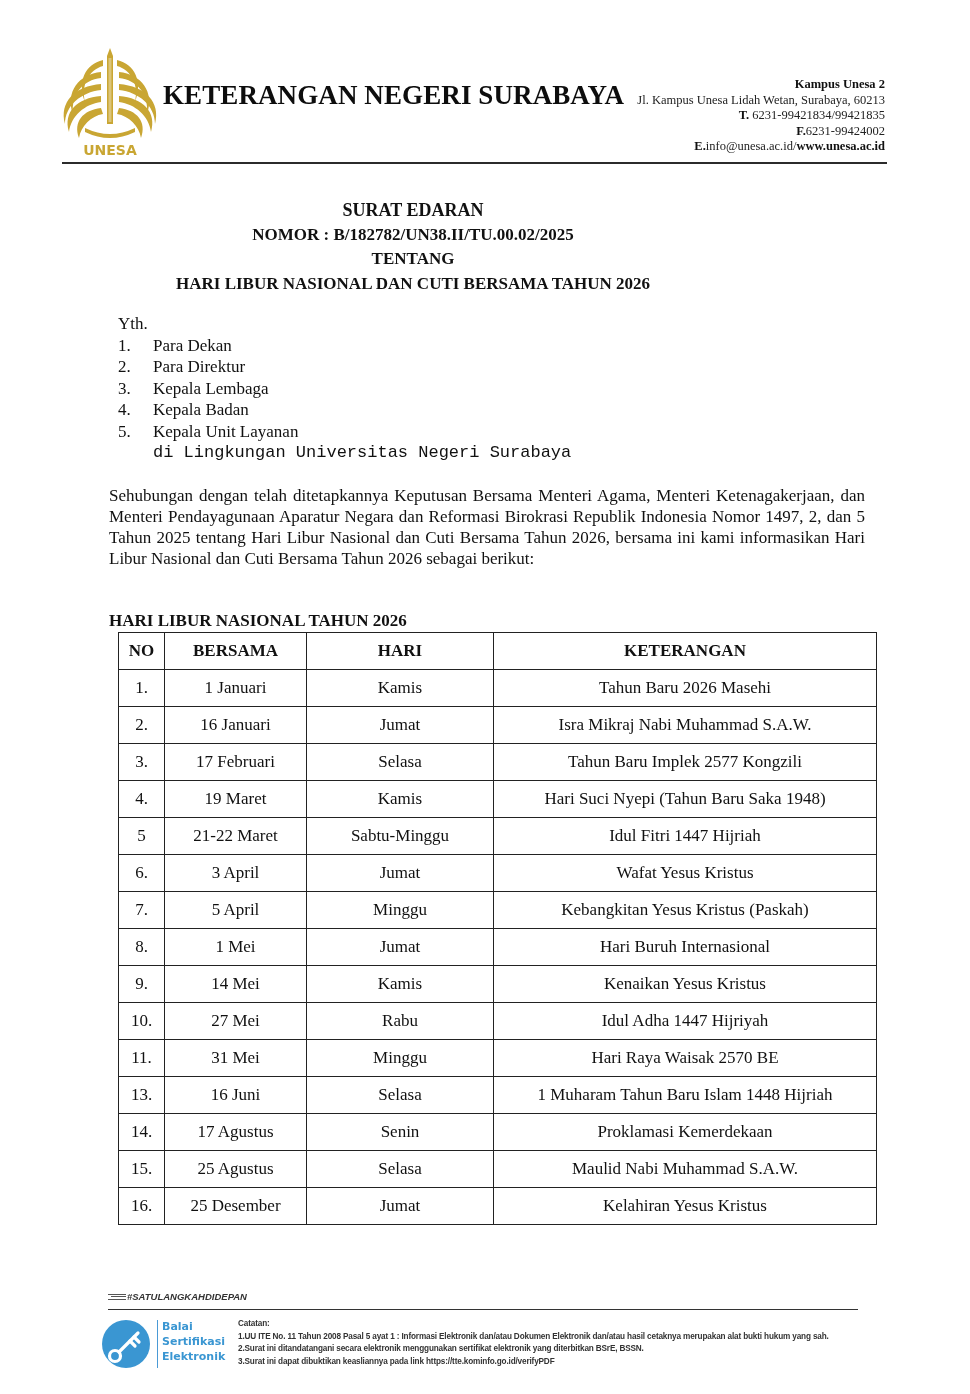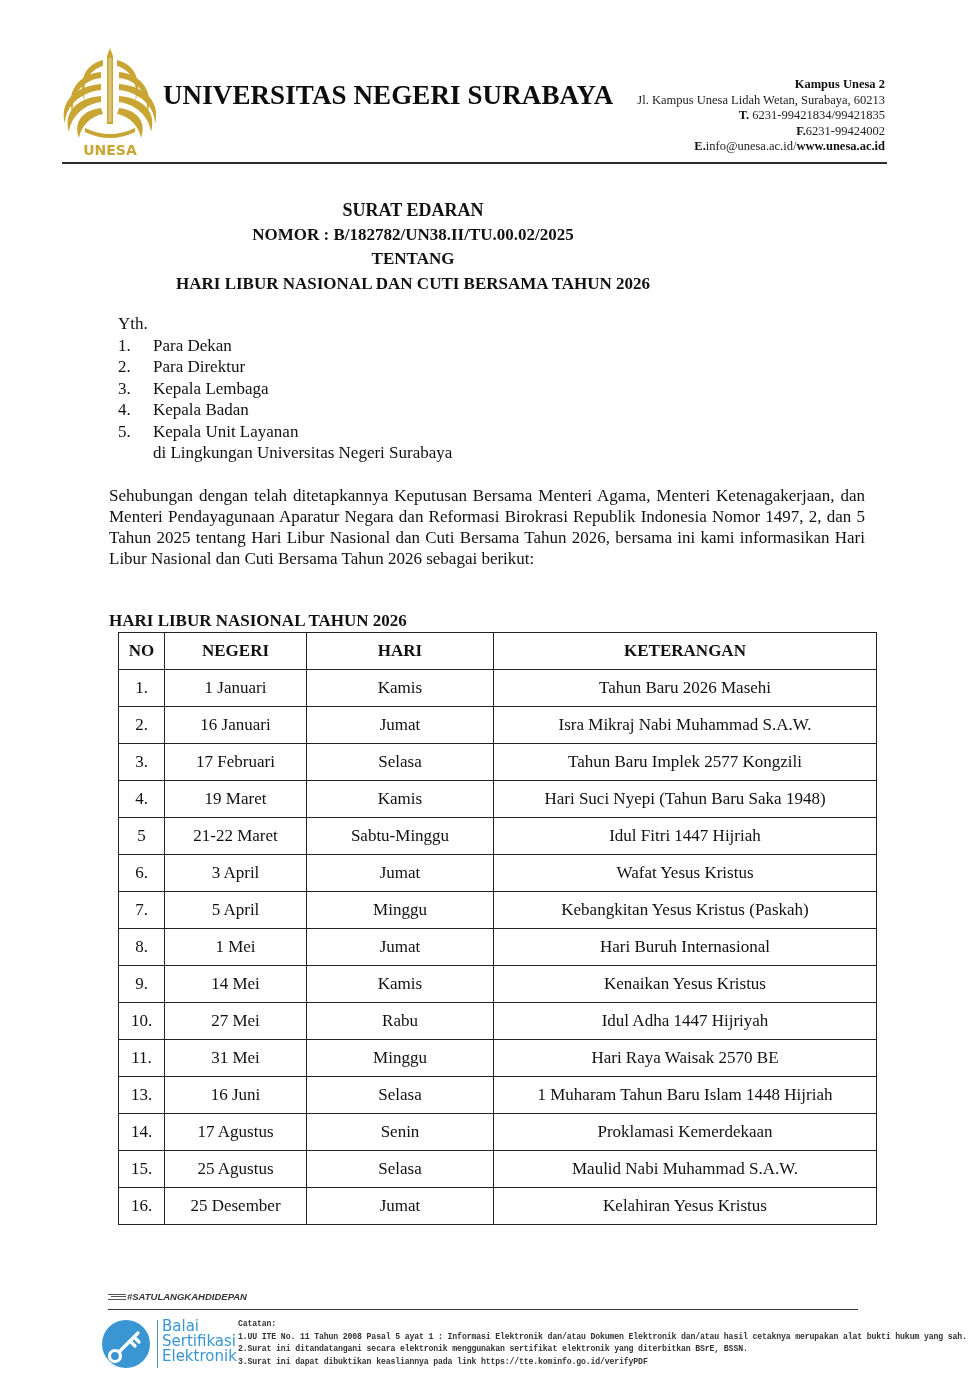--- a/index.html
+++ b/index.html
@@ -16,21 +16,21 @@
 
   
   .title-block { position: absolute; left: 0; width: 826px; top: 198px; text-align: center; font-weight: bold; }
   .title-block div { font-size: 17px; line-height: 24.5px; }
   .title-block .t1 { font-size: 18px; }
 
   
   .address { position: absolute; left: 118px; top: 313px; font-size: 17px; line-height: 21.5px; }
   .addr-item { display: flex; }
   .addr-num { width: 35px; }
-  .addr-sub { padding-left: 35px; }
+  .addr-sub { padding-left: 35px; font-family: Liberation Mono, monospace; }
 
   
   .para { position: absolute; left: 109px; width: 756px; top: 485px; font-size: 17px; line-height: 21px; text-align: justify; }
 
   .section-head { position: absolute; left: 109px; top: 611px; font-size: 17px; font-weight: bold; }
 
   
   .holiday-table { position: absolute; left: 118px; top: 632px; width: 759px; border-collapse: collapse; font-size: 17px; }
   .holiday-table th, .holiday-table td { border: 1.3px solid #222; height: 37px; padding: 0 8px; }
   .holiday-table th { font-weight: bold; text-align: center; }
@@ -40,22 +40,22 @@
   .col-tgl { width: 142px; }
   .col-hari { width: 187px; }
 
   
   .hashtag { position: absolute; left: 108px; top: 1291px; font-family: "Liberation Sans", "DejaVu Sans", sans-serif; font-size: 9.5px; font-weight: bold; font-style: italic; color: #333; display: flex; align-items: center; }
   .hash-lines { display: inline-block; width: 18px; height: 6px; margin-right: 1px; border-top: 1px solid #555; border-bottom: 1px solid #555; position: relative; }
   .hash-lines::after { content: ""; position: absolute; left: 3px; right: 0; top: 1.5px; border-top: 1px solid #555; }
   .footer-rule { position: absolute; left: 108px; width: 750px; top: 1309px; height: 1px; background: #333; }
   .bsre-logo { position: absolute; left: 100px; top: 1318px; width: 52px; height: 52px; }
   .bsre-divider { position: absolute; left: 157px; top: 1320px; width: 1px; height: 48px; background: #4a9ad6; }
-  .bsre-text { position: absolute; left: 162px; top: 1319px; font-family: "DejaVu Sans", sans-serif; font-size: 15px; font-weight: normal; line-height: 15px; color: #3a96d2; }
-  .notes { position: absolute; left: 238px; top: 1318px; font-family: Liberation Mono, monospace; font-size: 8.2px; font-weight: bold; line-height: 12.5px; color: #333; white-space: nowrap; letter-spacing: -0.15px; }
+  .bsre-text { position: absolute; left: 162px; top: 1319px; font-family: "DejaVu Sans", sans-serif; font-size: 11px; font-weight: bold; line-height: 15px; color: #3a96d2; }
+  .notes { position: absolute; left: 238px; top: 1318px; font-family: Liberation Sans, sans-serif; font-size: 8.2px; font-weight: bold; line-height: 12.5px; color: #333; white-space: nowrap; letter-spacing: -0.15px; }
 </style>
 </head>
 <body>
 
 <div class="logo">
   <svg width="110" height="115" viewBox="0 0 110 115">
     <g fill="#c9a633">
 
       <polygon points="55,4 58,12 58,80 52,80 52,12"></polygon>
       <rect x="53.5" y="14" width="3" height="64" fill="#fff" opacity="0.35"></rect>
@@ -71,21 +71,21 @@
       <path d="M64,40 C90,42 106,58 100,80 C100,62 84,48 64,46 Z"></path>
       <path d="M64,52 C88,54 102,68 96,88 C94,72 80,60 64,58 Z"></path>
       <path d="M64,64 C82,66 92,78 86,94 C84,82 74,72 62,70 Z"></path>
 
       <path d="M30,84 Q55,96 80,84 L80,88 Q55,100 30,88 Z"></path>
     </g>
     <text x="55" y="111" text-anchor="middle" font-family="DejaVu Sans, sans-serif" font-size="14" font-weight="bold" fill="#c9a633">UNESA</text>
   </svg>
 </div>
 
-<div class="uni-name">UNIVERSITAS NEGERI SURABAYA</div>
+<div class="uni-name">KETERANGAN NEGERI SURABAYA</div>
 
 <div class="contact">
   <div><b>Kampus Unesa 2</b></div>
   <div>Jl. Kampus Unesa Lidah Wetan, Surabaya, 60213</div>
   <div><b>T.</b><span> 6231-99421834/99421835</span></div>
   <div><b>F.</b><span>6231-99424002</span></div>
   <div><b>E.</b><span>info@unesa.ac.id/</span><b>www.unesa.ac.id</b></div>
 </div>
 
 <div class="header-rule"></div>
@@ -123,21 +123,21 @@
 </div>
 
 <p class="para">Sehubungan dengan telah ditetapkannya Keputusan Bersama Menteri Agama, Menteri Ketenagakerjaan, dan Menteri Pendayagunaan Aparatur Negara dan Reformasi Birokrasi Republik Indonesia Nomor 1497, 2, dan 5 Tahun 2025 tentang Hari Libur Nasional dan Cuti Bersama Tahun 2026, bersama ini kami informasikan Hari Libur Nasional dan Cuti Bersama Tahun 2026 sebagai berikut:</p>
 
 <div class="section-head">HARI LIBUR NASIONAL TAHUN 2026</div>
 
 <table class="holiday-table">
   <thead>
     <tr>
       <th class="col-no">NO</th>
-      <th class="col-tgl">NEGERI</th>
+      <th class="col-tgl">BERSAMA</th>
       <th class="col-hari">HARI</th>
       <th>KETERANGAN</th>
     </tr>
   </thead>
   <tbody>
     <tr>
         <td class="c">1.</td>
         <td class="c">1 Januari</td>
         <td class="c">Kamis</td>
         <td class="l">Tahun Baru 2026 Masehi</td>

